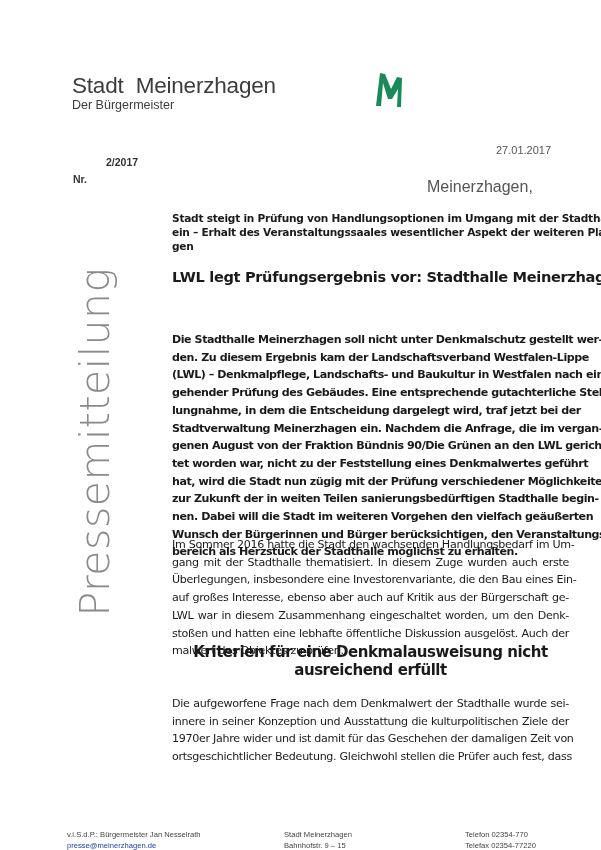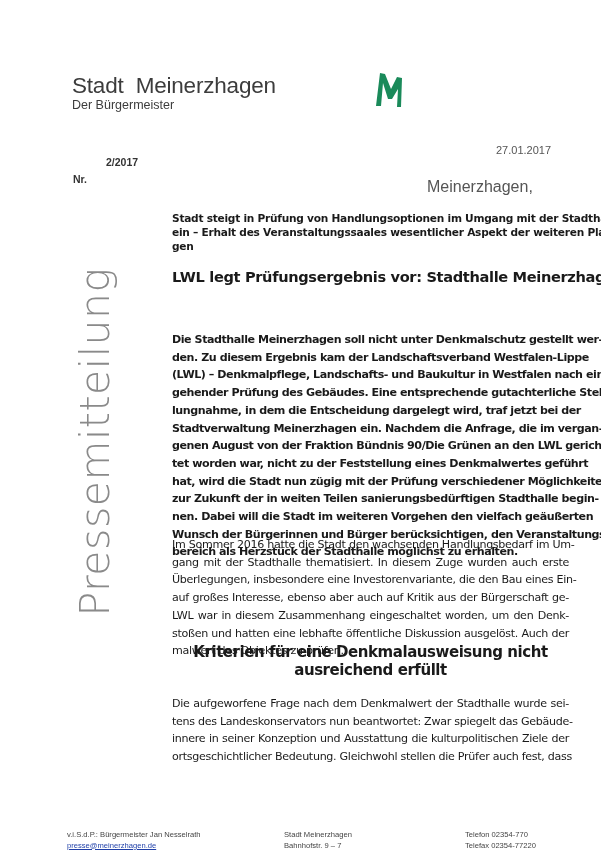--- a/index.html
+++ b/index.html
@@ -32,21 +32,21 @@
   .subtitle { top: 211px; font-size: 10.6px; line-height: 14px; font-weight: bold; color: #1a1a1a; letter-spacing: -0.25px; }
   .headline { top: 266px; font-size: 14.6px; line-height: 21.5px; font-weight: bold; color: #1a1a1a; letter-spacing: -0.35px; }
   .para { font-size: 11.1px; line-height: 17.7px; color: #1a1a1a; letter-spacing: -0.3px; }
   .para.bold { font-weight: bold; letter-spacing: -0.45px; }
   .p1 { top: 331px; }
   .p2 { top: 536px; }
   .h2 { top: 644px; font-size: 15px; line-height: 17.7px; font-weight: bold; color: #1a1a1a; letter-spacing: -0.45px; text-align: center; }
   .p3 { top: 695px; }
 
   .footer { top: 801px; font-family: "Liberation Sans", sans-serif; font-size: 7.6px; line-height: 10.5px; color: #444; margin-top: 29px; }
-  .footer a { color: #1f3fa8; text-decoration: underline; display: block; }
+  .footer a { color: #1f3fa8; display: block; }
   .footer span { display: block; }
   .fc1 { left: 67px; }
   .fc2 { left: 284px; }
   .fc3 { left: 465px; }
 </style>
 </head>
 <body>
 
 <div class="abs sans org-name">Stadt  Meinerzhagen</div>
 <div class="abs sans org-sub">Der Bürgermeister</div>
@@ -96,31 +96,31 @@
   <span class="line">auf großes Interesse, ebenso aber auch auf Kritik aus der Bürgerschaft ge-</span>
   <span class="line">LWL war in diesem Zusammenhang eingeschaltet worden, um den Denk-</span>
   <span class="line">stoßen und hatten eine lebhafte öffentliche Diskussion ausgelöst. Auch der</span>
   <span class="line last">malwert des Objektes zu prüfen.</span>
 </div>
 
 <div class="abs col body-font h2">Kriterien für eine Denkmalausweisung nicht ausreichend erfüllt</div>
 
 <div class="abs col body-font para p3">
   <span class="line">Die aufgeworfene Frage nach dem Denkmalwert der Stadthalle wurde sei-</span>
-  <span class="line">tens des Landeskonservators nun beantwortet: Zwar spiegelt das Gebäude-</span>
   <span class="line">innere in seiner Konzeption und Ausstattung die kulturpolitischen Ziele der</span>
+  <span class="line">1970er Jahre wider und ist damit für das Geschehen der damaligen Zeit von</span>
   <span class="line">ortsgeschichtlicher Bedeutung. Gleichwohl stellen die Prüfer auch fest, dass</span>
 </div>
 
 <div class="abs footer fc1">
   <span>v.i.S.d.P.: Bürgermeister Jan Nesselrath</span>
   <a>presse@meinerzhagen.de</a>
   <a>www.meinerzhagen.de</a>
 </div>
 <div class="abs footer fc2">
   <span>Stadt Meinerzhagen</span>
-  <span>Bahnhofstr. 9 – 7</span>
+  <span>Bahnhofstr. 9 – 15</span>
   <span>58540 Meinerzhagen</span>
 </div>
 <div class="abs footer fc3">
   <span>Telefon  02354-770</span>
   <span>Telefax  02354-77220</span>
 </div>
 
 </body></html>

